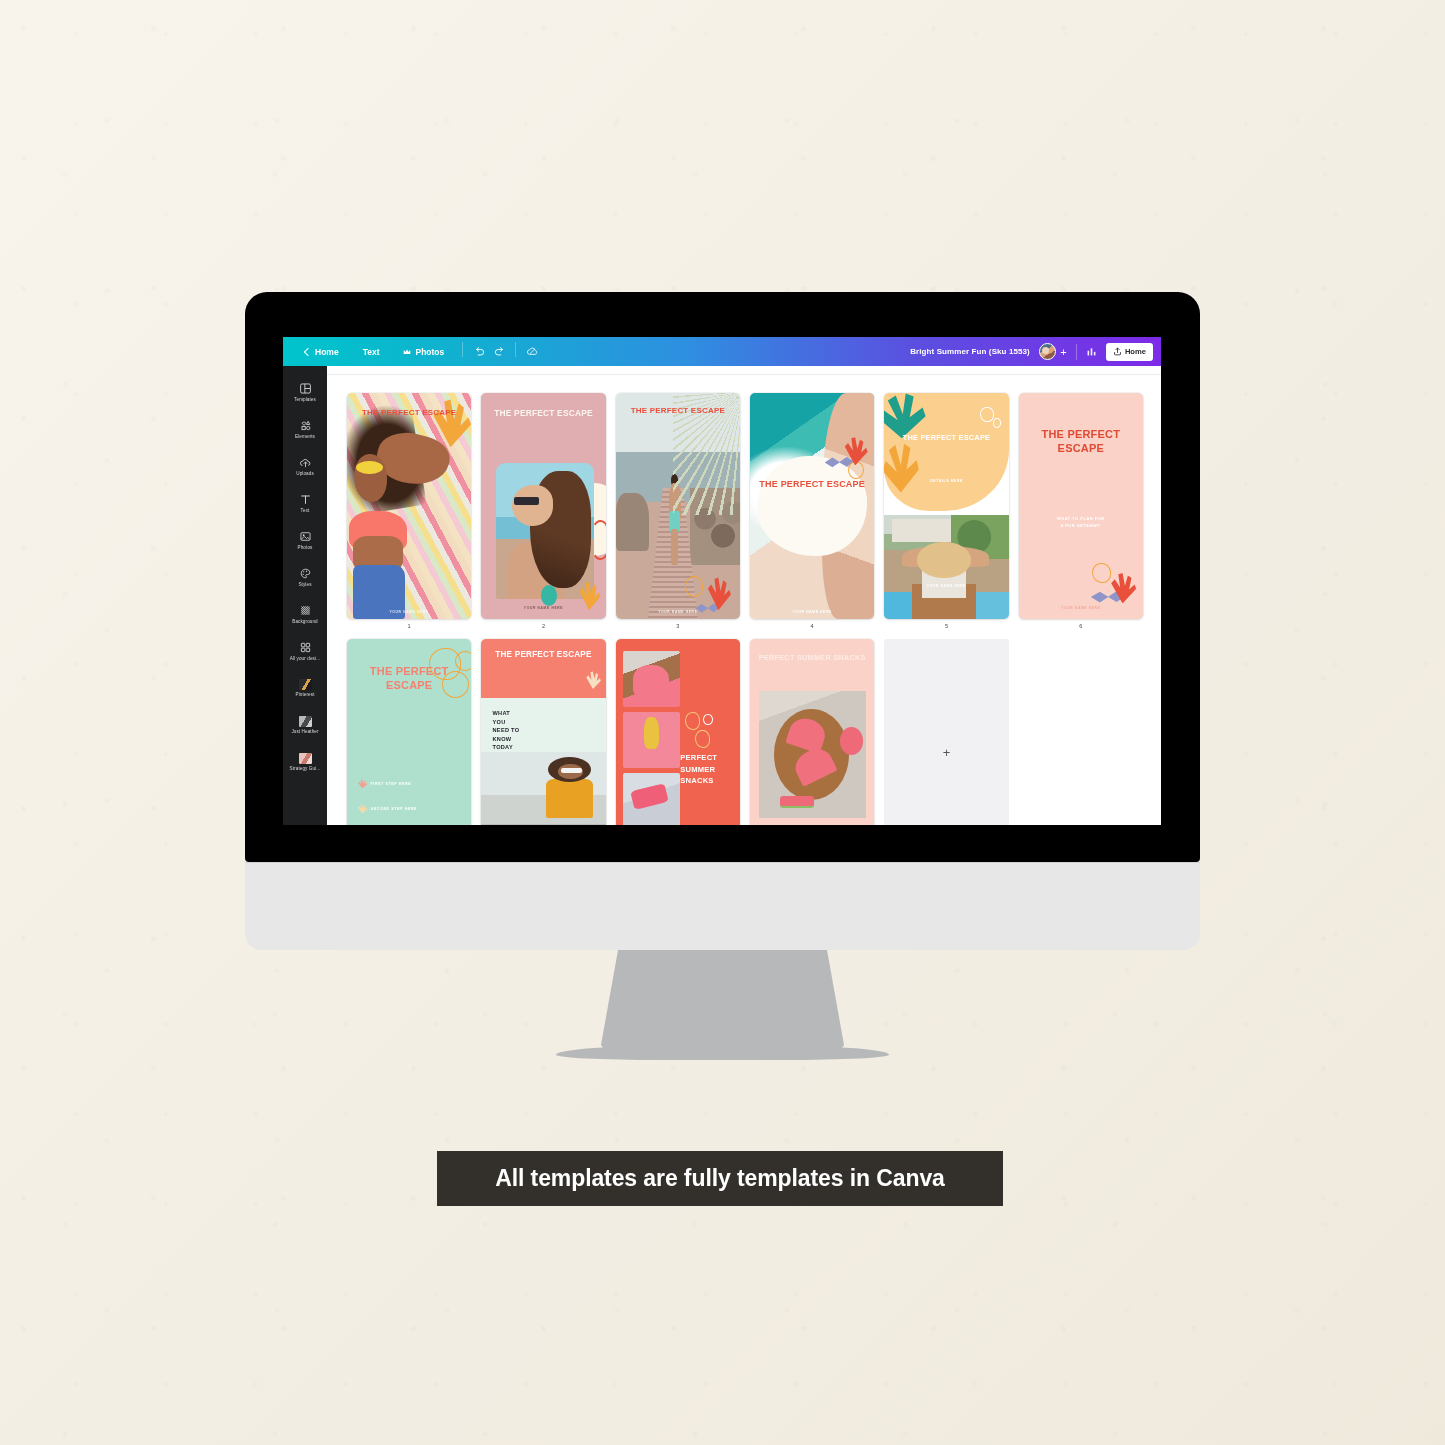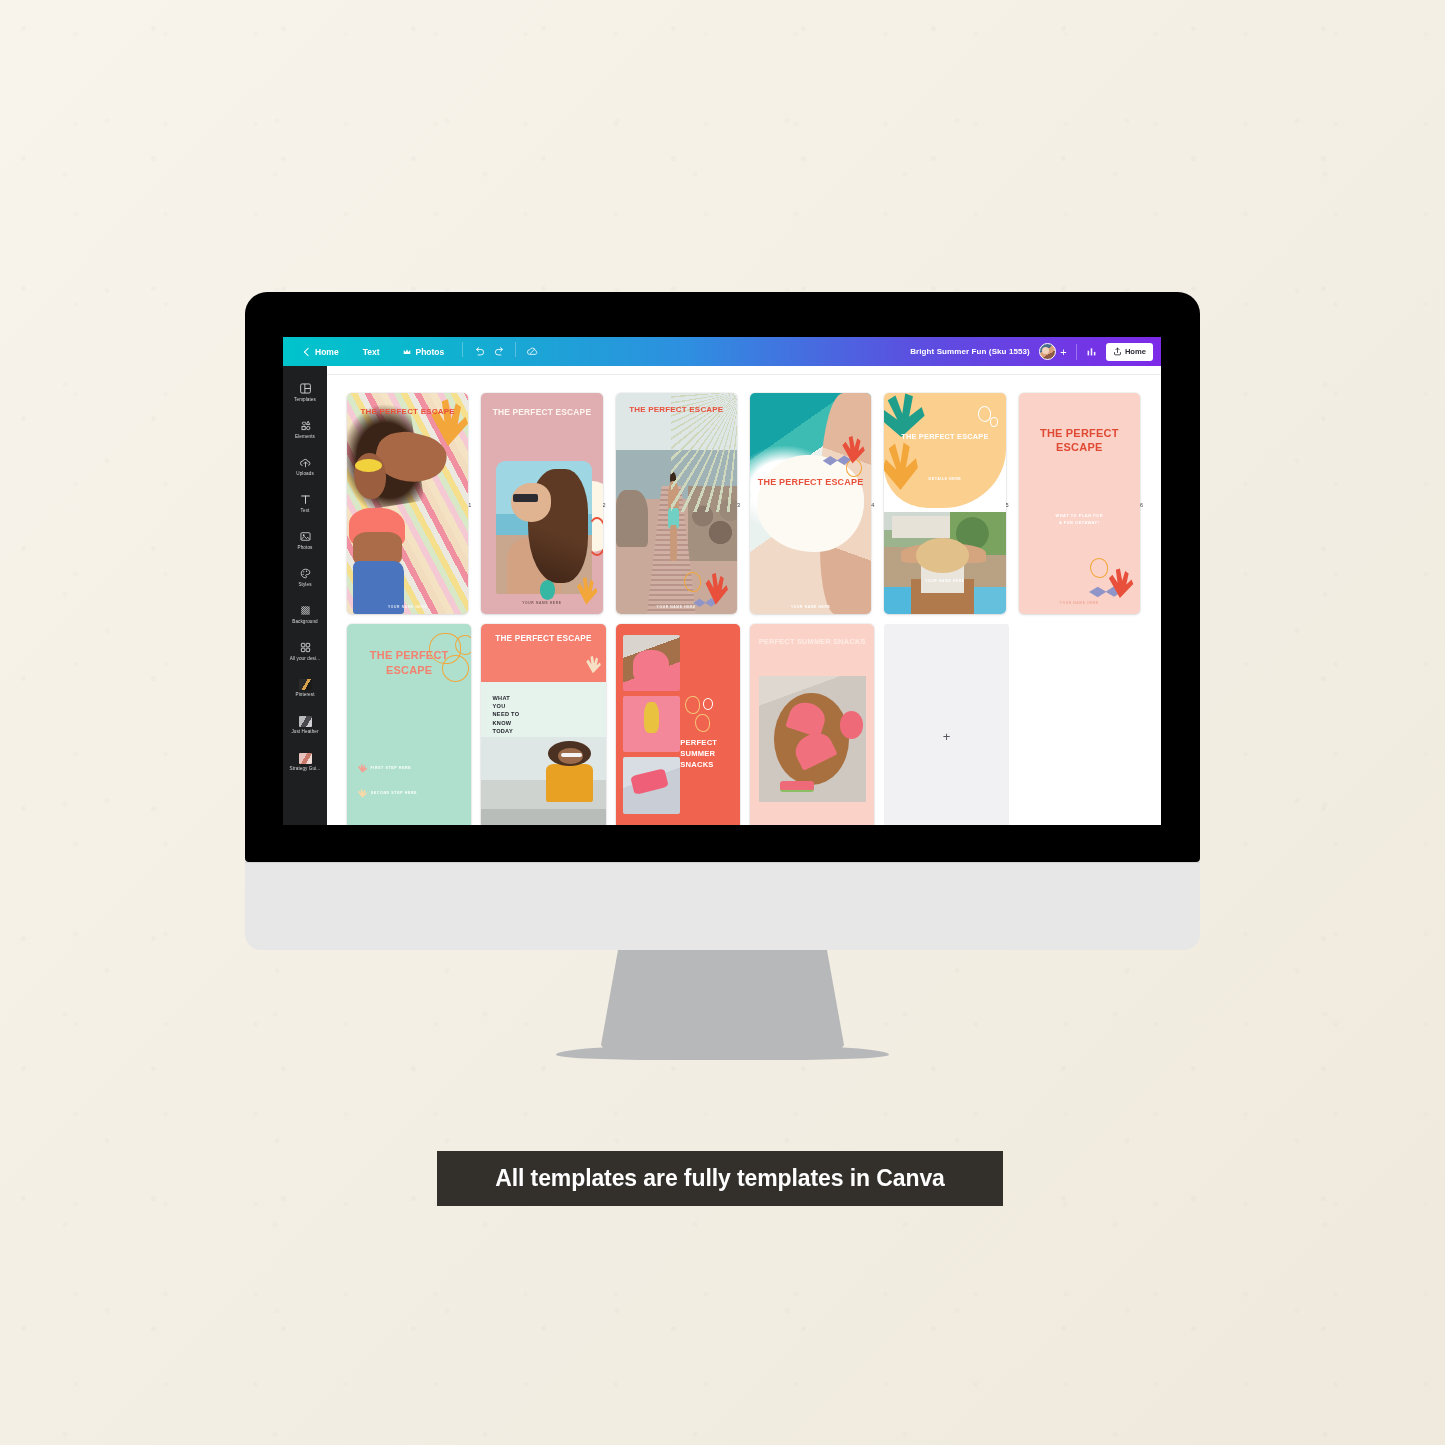--- a/index.html
+++ b/index.html
@@ -115,21 +115,21 @@
   .th-heather { background: linear-gradient(120deg,#b9b9bd 0 40%, #4a4a4e 40% 70%, #cfcfd3 70%); }
   .th-strategy { background: linear-gradient(120deg,#e8c3bd 0 42%, #c97a6a 42% 68%, #f0dcd6 68%); }
 
   
   .pages-area { flex: 1; background: #fff; position: relative; overflow: hidden; }
   .pages-divider { height: 9px; border-bottom: 1px solid #ececec; }
   .grid {
     display: grid; grid-template-columns: repeat(6, 1fr);
     gap: 10px 10px; padding: 18px 18px 0 20px;
   }
-  .cell { display: flex; flex-direction: row; align-items: center; }
+  .cell { display: flex; flex-direction: column; align-items: center; }
   .card {
     width: 100%; aspect-ratio: 72/131;
     border-radius: 5px; overflow: hidden; position: relative;
     box-shadow: 0 0 0 1px rgba(0,0,0,0.045), 0 1px 3px rgba(0,0,0,0.11);
     background: #fff;
   }
   .pg-num { font-size: 5.6px; color: #4a4a50; margin-top: 4px; }
 
   
   .tl {

